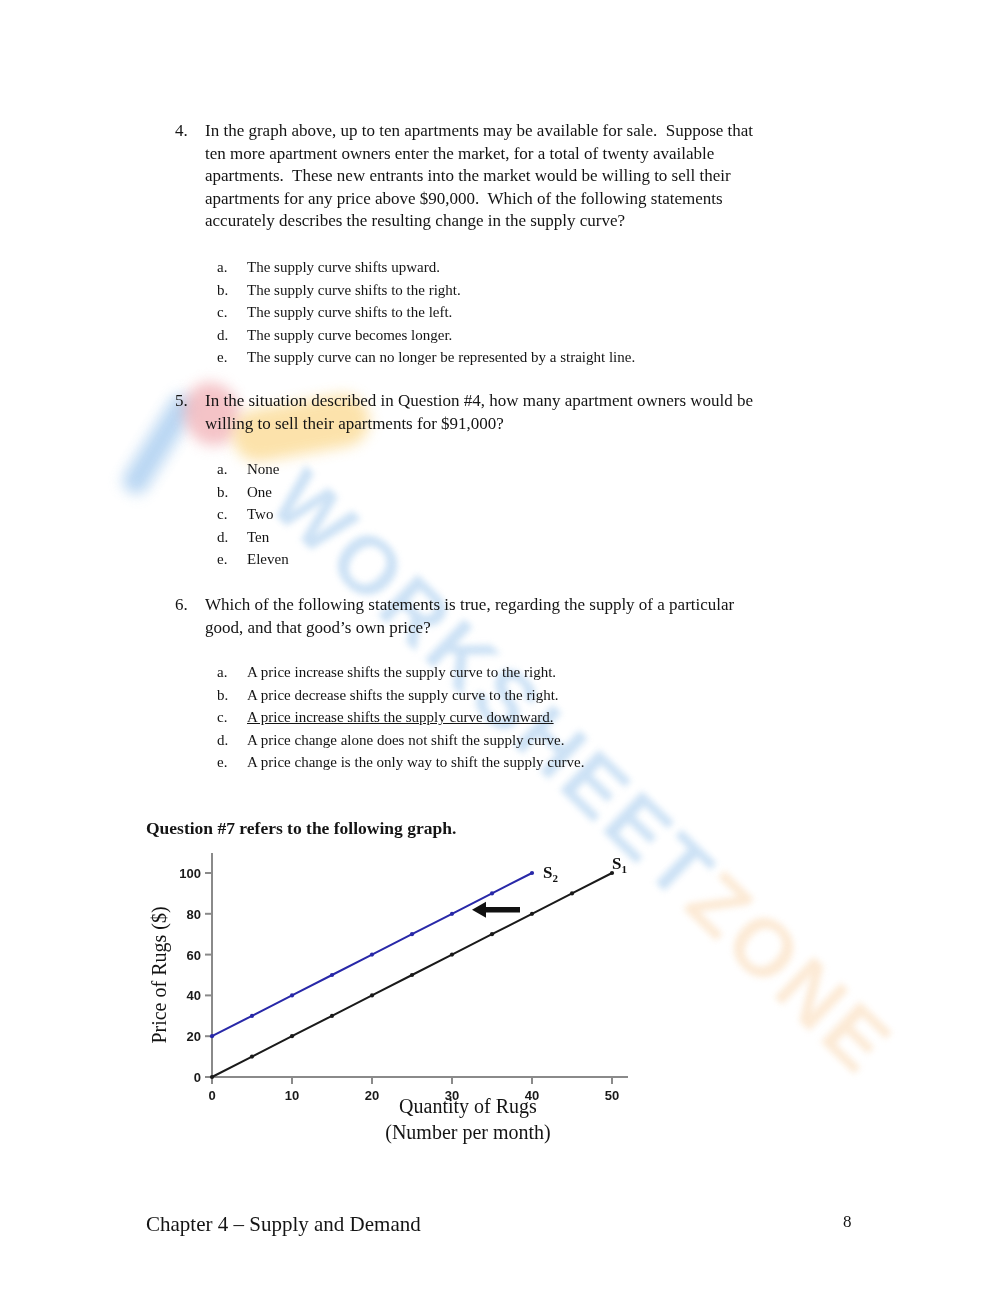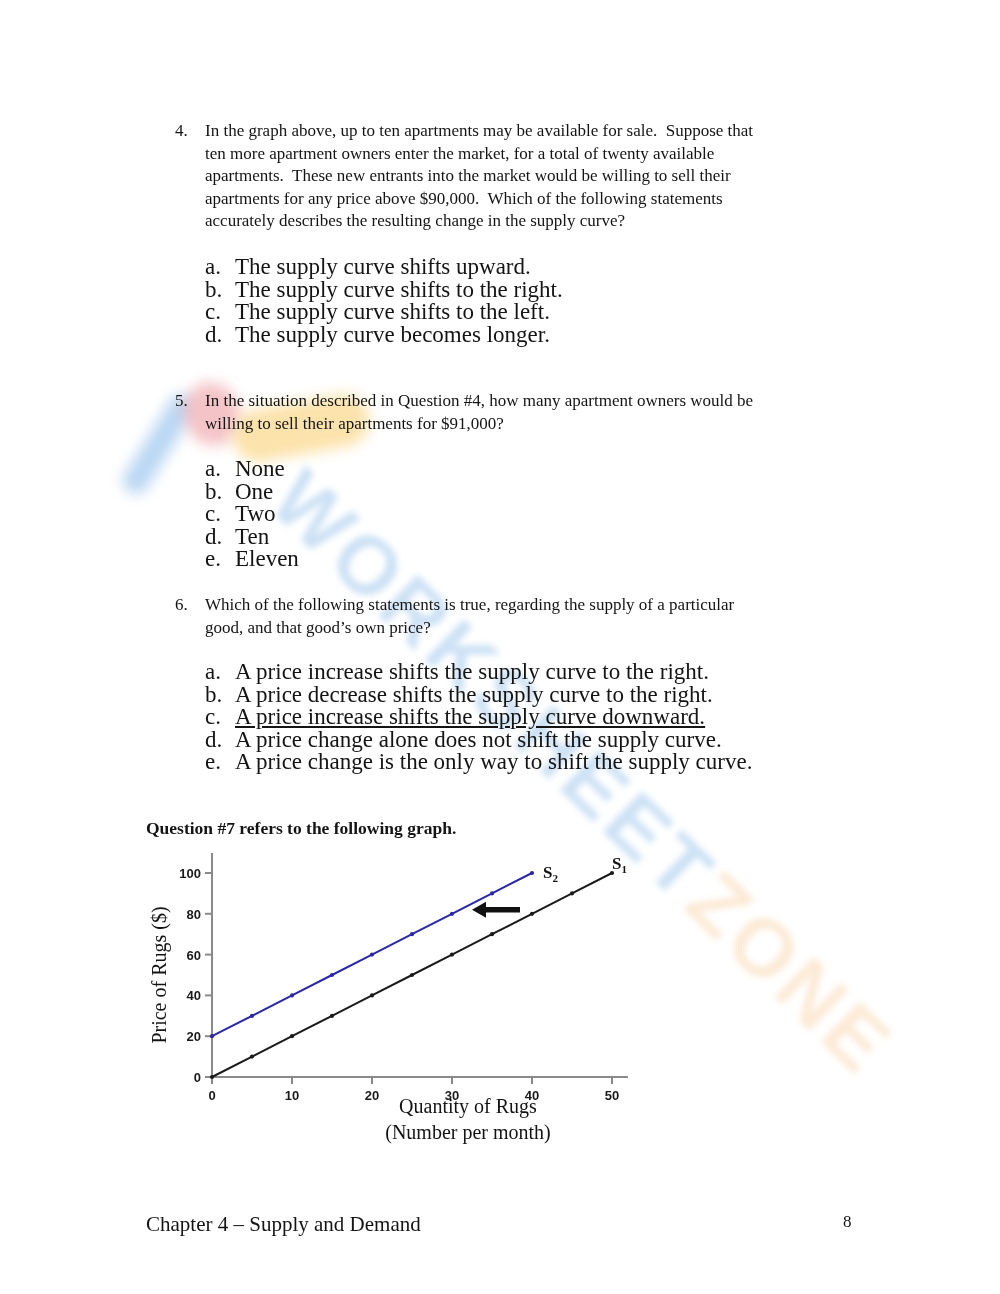--- a/index.html
+++ b/index.html
@@ -18,21 +18,21 @@
     opacity:0.75; filter:blur(3px);
   }
   .logo-blob { position:absolute; filter:blur(7px); }
   .blob-blue   { left:146px; top:388px; width:26px;  height:112px; border-radius:12px; transform:rotate(32deg); opacity:.8; }
   .blob-pink   { left:184px; top:382px; width:56px;  height:64px;  border-radius:50%;  transform:rotate(-18deg); opacity:.8; }
   .blob-yellow { left:232px; top:402px; width:138px; height:52px;  border-radius:26px; transform:rotate(-10deg); opacity:.75; }
   
   .content { position:absolute; inset:0; z-index:1; }
   .qnum  { position:absolute; font-size:17px; line-height:22.6px; }
   .qtext { position:absolute; font-size:17px; line-height:22.6px; white-space:pre-wrap; }
-  .opt-row { position:absolute; left:205px; font-size:23px; line-height:22.6px; white-space:nowrap; }
+  .opt-row { position:absolute; left:217px; font-size:15px; line-height:22.6px; white-space:nowrap; }
   .opt-row .letter { display:inline-block; width:30px; }
   .graph-heading { position:absolute; left:146px; top:818px; font-size:17.5px; font-weight:bold;text-align:right; }
   .footer-left { position:absolute; left:146px; top:1212px; font-size:21px; }
   .footer-page { position:absolute; left:843px; top:1212px; font-size:17px; }
   .chart { position:absolute; left:146px; top:845px; }
   .tick  { font-family:"Liberation Sans", sans-serif; font-weight:bold; font-size:13px; fill:#1a1a1a; }
   .axis-label { font-family:"Liberation Serif", serif; font-size:20px; fill:#141414; }
   .slabel { font-family:"Liberation Serif", serif; font-weight:bold; font-size:17px; fill:#111; }
   .slabel .sub { font-size:11px; }
 </style>
@@ -53,20 +53,21 @@
     <div class="qnum" style="left:175px; top:120px;">4.</div>
     <div class="qtext" style="left:205px; top:120px;">In the graph above, up to ten apartments may be available for sale.  Suppose that
 ten more apartment owners enter the market, for a total of twenty available
 apartments.  These new entrants into the market would be willing to sell their
 apartments for any price above $90,000.  Which of the following statements
 accurately describes the resulting change in the supply curve?</div>
     <div class="opt-row" style="top:256px;"><span class="letter">a.</span><span>The supply curve shifts upward.</span></div>
     <div class="opt-row" style="top:279px;"><span class="letter">b.</span><span>The supply curve shifts to the right.</span></div>
     <div class="opt-row" style="top:301px;"><span class="letter">c.</span><span>The supply curve shifts to the left.</span></div>
     <div class="opt-row" style="top:324px;"><span class="letter">d.</span><span>The supply curve becomes longer.</span></div>
+    <div class="opt-row" style="top:346px;"><span class="letter">e.</span><span>The supply curve can no longer be represented by a straight line.</span></div>
 
     <div class="qnum" style="left:175px; top:390px;">5.</div>
     <div class="qtext" style="left:205px; top:390px;">In the situation described in Question #4, how many apartment owners would be
 willing to sell their apartments for $91,000?</div>
     <div class="opt-row" style="top:458px;"><span class="letter">a.</span><span>None</span></div>
     <div class="opt-row" style="top:481px;"><span class="letter">b.</span><span>One</span></div>
     <div class="opt-row" style="top:503px;"><span class="letter">c.</span><span>Two</span></div>
     <div class="opt-row" style="top:526px;"><span class="letter">d.</span><span>Ten</span></div>
     <div class="opt-row" style="top:548px;"><span class="letter">e.</span><span>Eleven</span></div>
 

